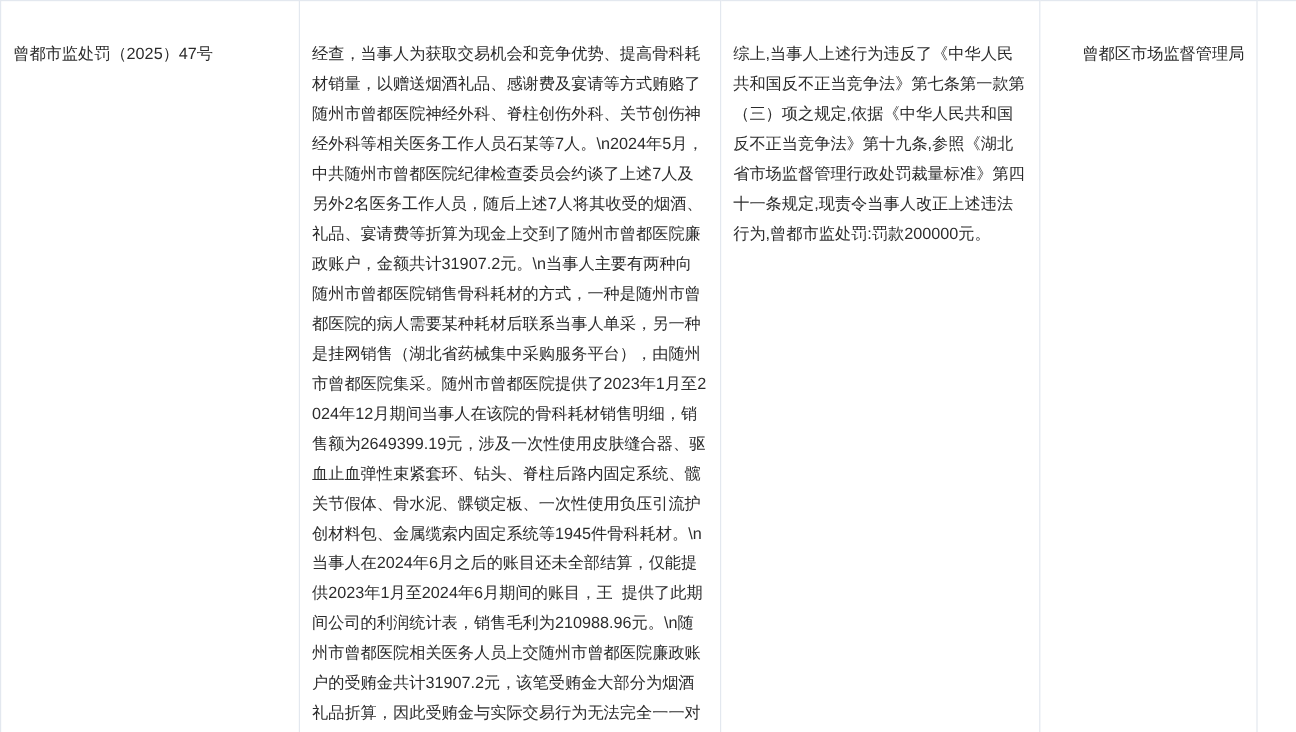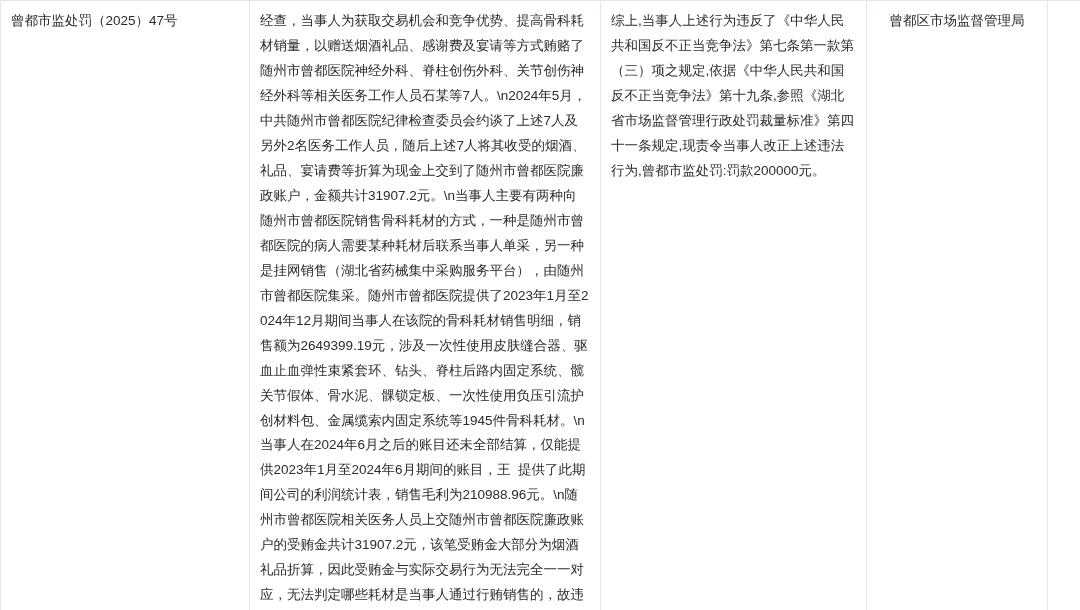--- a/index.html
+++ b/index.html
@@ -34,27 +34,28 @@
   }
   td.col-title   { width: 228px; }
   td.col-body    { width: 330px; }
   td.col-summary { width: 245px; }
   td.col-org     { width: 160px; }
   td.col-date    { width: 115px; text-align: center; }
 
   .cell-text {
     display: block;
     white-space: pre-wrap;
+    margin-top: 24px;
   }
   .col-date .cell-text {
     text-align: center;
     color: #2b2b2b;
   }
   .col-org .cell-text {
-    text-align: center;
+    text-align: right;
   }
 </style>
 </head>
 <body>
 
 <div class="table-wrap">
   <table class="penalty-table">
     <tbody>
       <tr>
         <td class="col-title">

